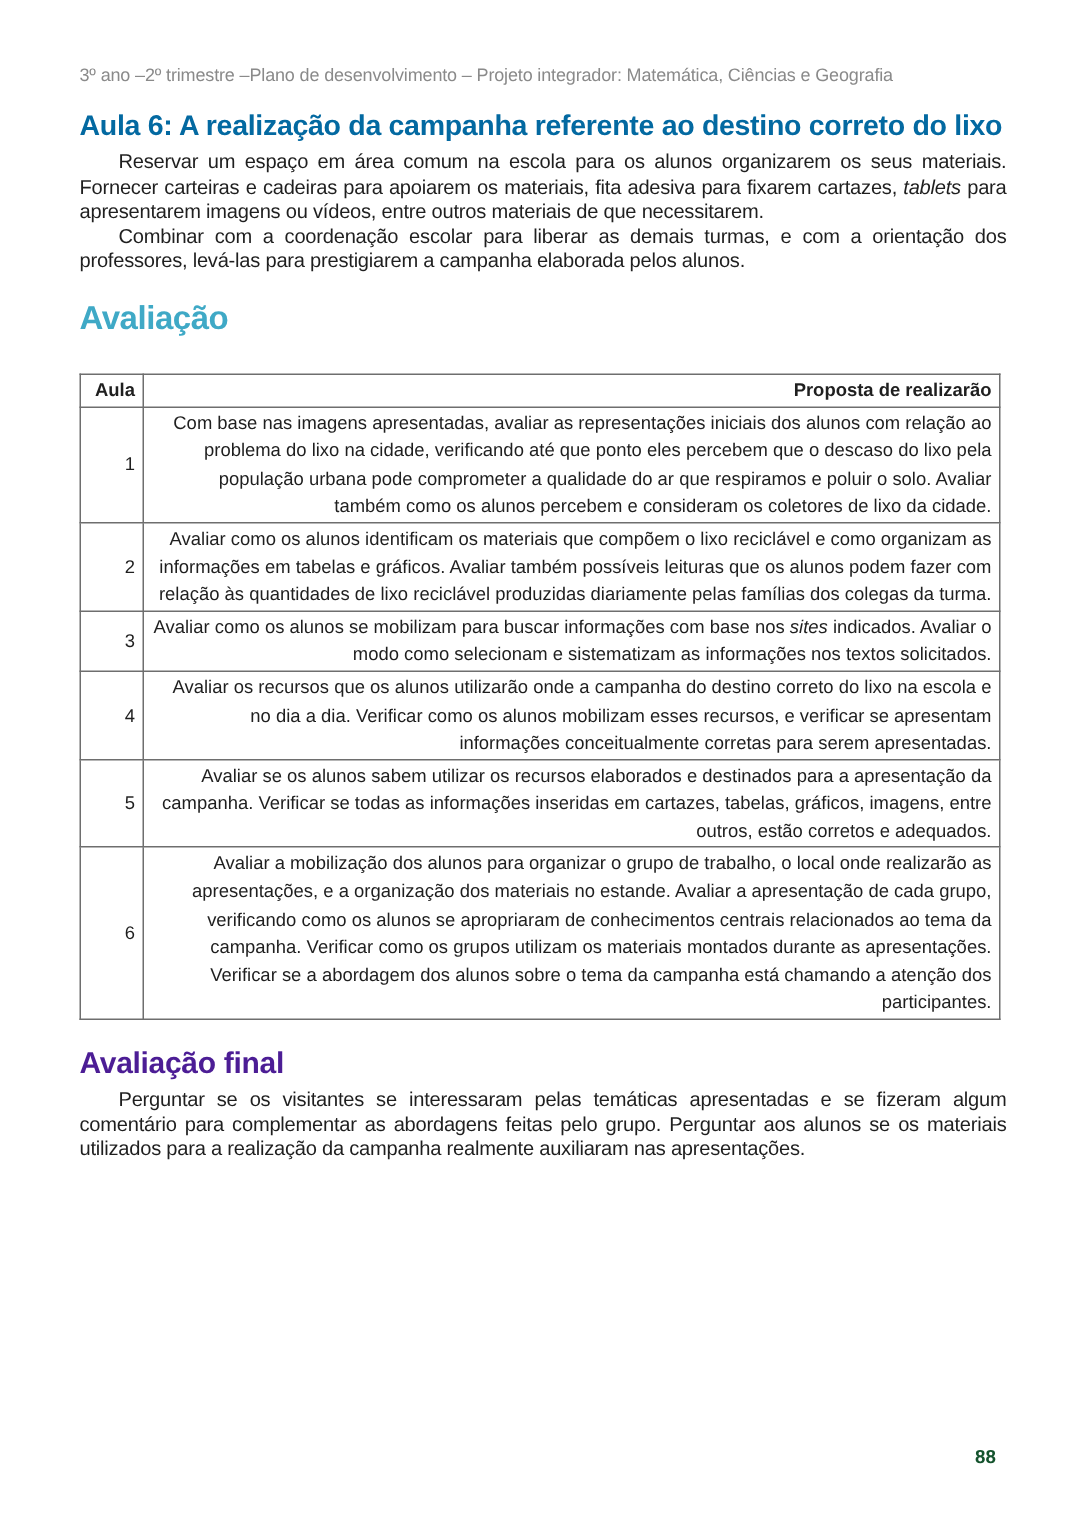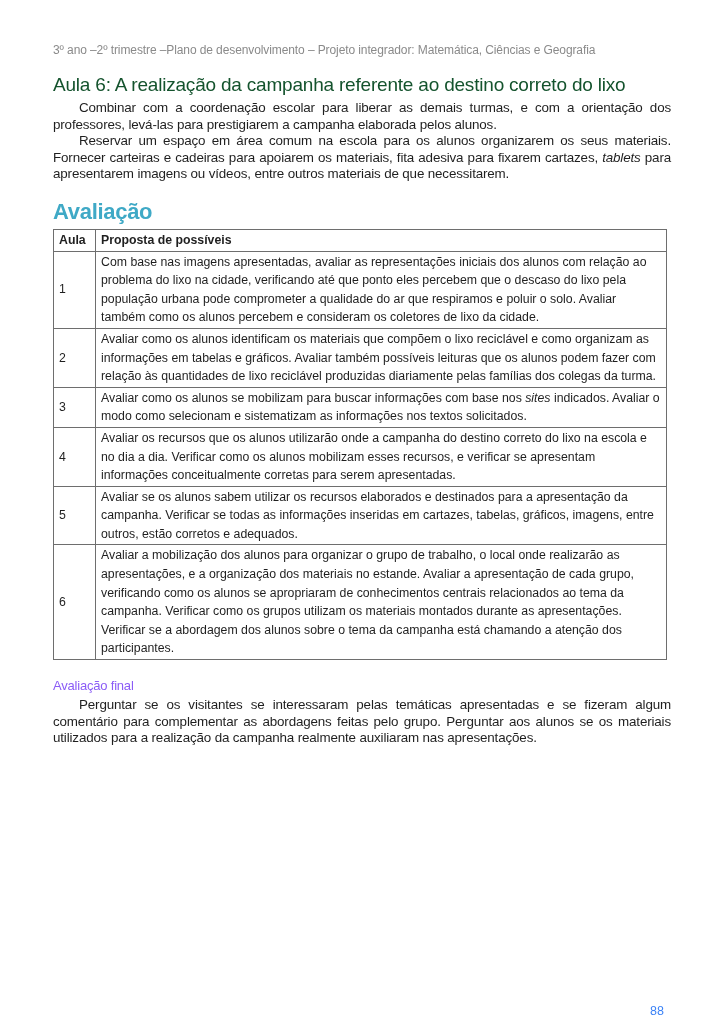--- a/index.html
+++ b/index.html
@@ -1,47 +1,47 @@
 <!DOCTYPE html>
 <html><head>
 <meta charset="utf-8">
 <style>
   html, body { margin: 0; padding: 0; background: #ffffff; }
   body { width: 724px; height: 1024px; position: relative; overflow: hidden;
          font-family: "Liberation Sans", sans-serif; color: #1f1f1f; }
   .header { position: absolute; left: 53px; top: 43px; font-size: 12px; color: #8a8a8a; letter-spacing: -0.1px; }
   .content { position: absolute; left: 53px; top: 74px; width: 618px; }
-  h1.aula { margin: 0 0 4px 0; font-size: 19px; font-weight: normal; color: #14532d; letter-spacing: -0.2px; }
+  h1.aula { margin: 0 0 4px 0; font-size: 19px; font-weight: bold; color: #0369a1; letter-spacing: -0.2px; }
   p { margin: 0; font-size: 13.4px; line-height: 16.6px; text-align: justify; text-indent: 26px; letter-spacing: -0.15px; }
-  h2.aval { margin: 16px 0 4px 0; font-size: 22px; font-weight: bold; color: #3fa9c6; letter-spacing: -0.3px; }
+  h2.aval { margin: 16px 0 24px 0; font-size: 22px; font-weight: bold; color: #3fa9c6; letter-spacing: -0.3px; }
   table { border-collapse: collapse; width: 614px; margin-left: 0; font-size: 12.3px; }
-  th, td { border: 1px solid #6e6e6e; vertical-align: middle; text-align: left; padding: 1px 5px; line-height: 18.6px; }
+  th, td { border: 1px solid #6e6e6e; vertical-align: middle; text-align: right; padding: 1px 5px; line-height: 18.6px; }
   th { font-weight: bold; }
   td.num { width: 31px; }
-  h3.final { margin: 18px 0 4px 0; font-size: 13px; font-weight: normal; color: #8b5cf6; letter-spacing: -0.2px; }
-  .pagenum { position: absolute; left: 650px; top: 1004px; font-size: 12.5px; color: #3b82f6; }
+  h3.final { margin: 18px 0 4px 0; font-size: 20px; font-weight: bold; color: #4c1d95; letter-spacing: -0.2px; }
+  .pagenum { position: absolute; left: 650px; top: 964px; font-size: 12.5px; color: #14532d; font-weight: bold; }
   em { font-style: italic; }
 </style>
 </head>
 <body>
 
 <div class="header">3º ano –2º trimestre –Plano de desenvolvimento – Projeto integrador: Matemática, Ciências e Geografia</div>
 
 <div class="content">
   <h1 class="aula">Aula 6: A realização da campanha referente ao destino correto do lixo</h1>
+  <p><span>Reservar um espaço em área comum na escola para os alunos organizarem os seus materiais. Fornecer carteiras e cadeiras para apoiarem os materiais, fita adesiva para fixarem cartazes, </span><em>tablets</em><span> para apresentarem imagens ou vídeos, entre outros materiais de que necessitarem.</span></p>
   <p>Combinar com a coordenação escolar para liberar as demais turmas, e com a orientação dos professores, levá-las para prestigiarem a campanha elaborada pelos alunos.</p>
-  <p><span>Reservar um espaço em área comum na escola para os alunos organizarem os seus materiais. Fornecer carteiras e cadeiras para apoiarem os materiais, fita adesiva para fixarem cartazes, </span><em>tablets</em><span> para apresentarem imagens ou vídeos, entre outros materiais de que necessitarem.</span></p>
 
   <h2 class="aval">Avaliação</h2>
 
   <table>
     <thead>
       <tr>
         <th>Aula</th>
-        <th>Proposta de possíveis</th>
+        <th>Proposta de realizarão</th>
       </tr>
     </thead>
     <tbody>
       <tr>
         <td class="num">1</td>
         <td>Com base nas imagens apresentadas, avaliar as representações iniciais dos alunos com relação ao problema do lixo na cidade, verificando até que ponto eles percebem que o descaso do lixo pela população urbana pode comprometer a qualidade do ar que respiramos e poluir o solo. Avaliar também como os alunos percebem e consideram os coletores de lixo da cidade.</td>
       </tr>
       <tr>
         <td class="num">2</td>
         <td>Avaliar como os alunos identificam os materiais que compõem o lixo reciclável e como organizam as informações em tabelas e gráficos. Avaliar também possíveis leituras que os alunos podem fazer com relação às quantidades de lixo reciclável produzidas diariamente pelas famílias dos colegas da turma.</td>

